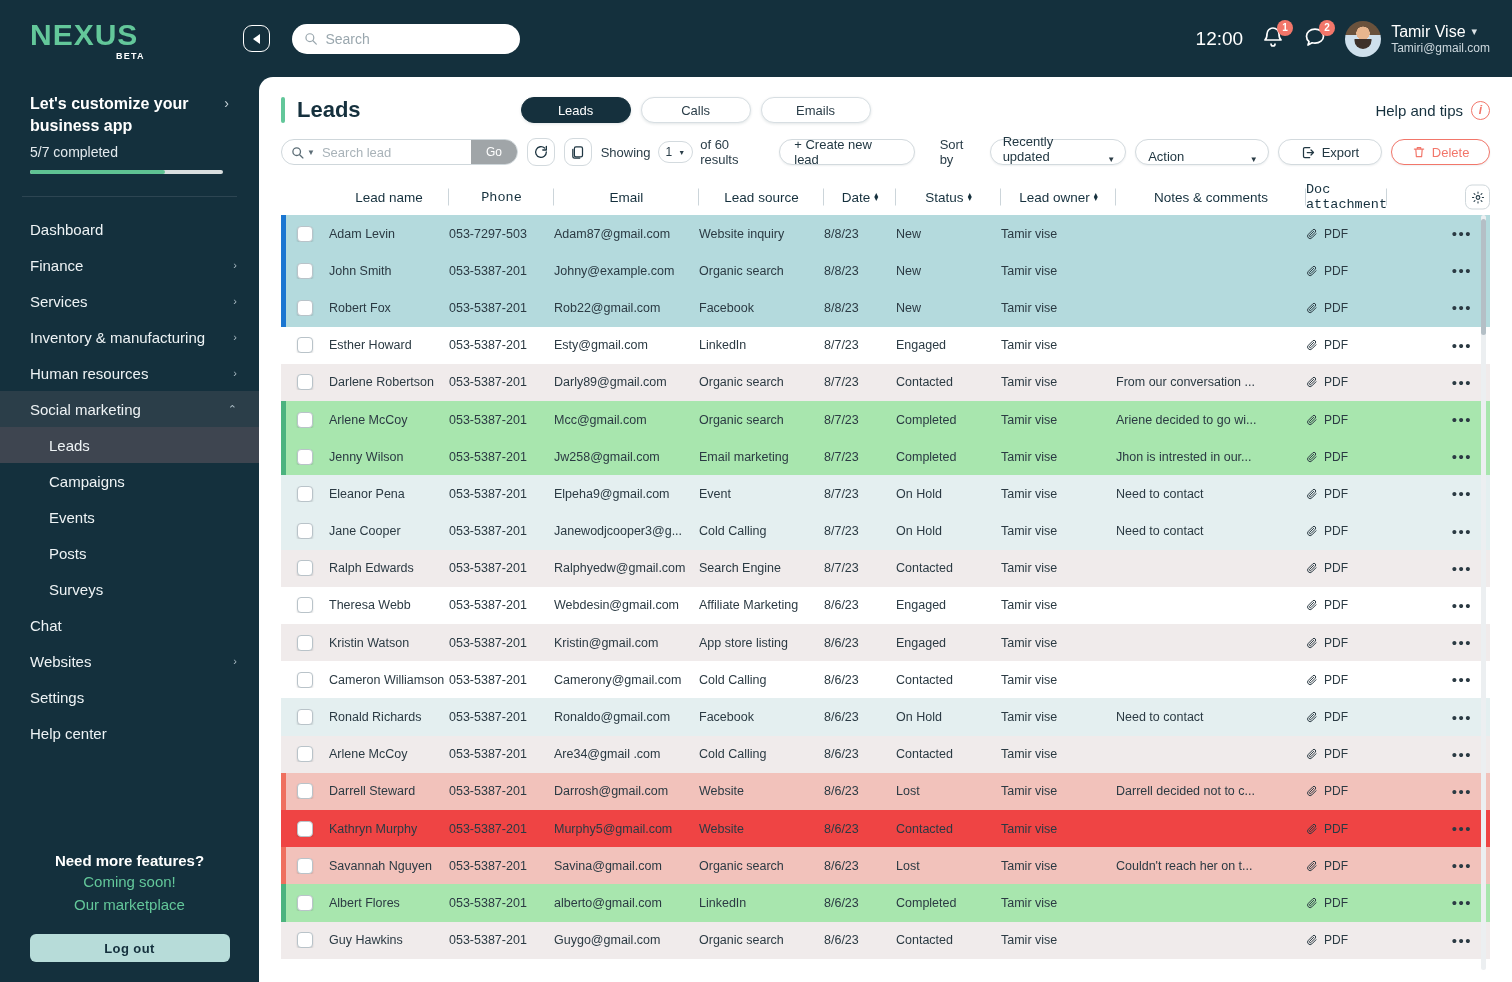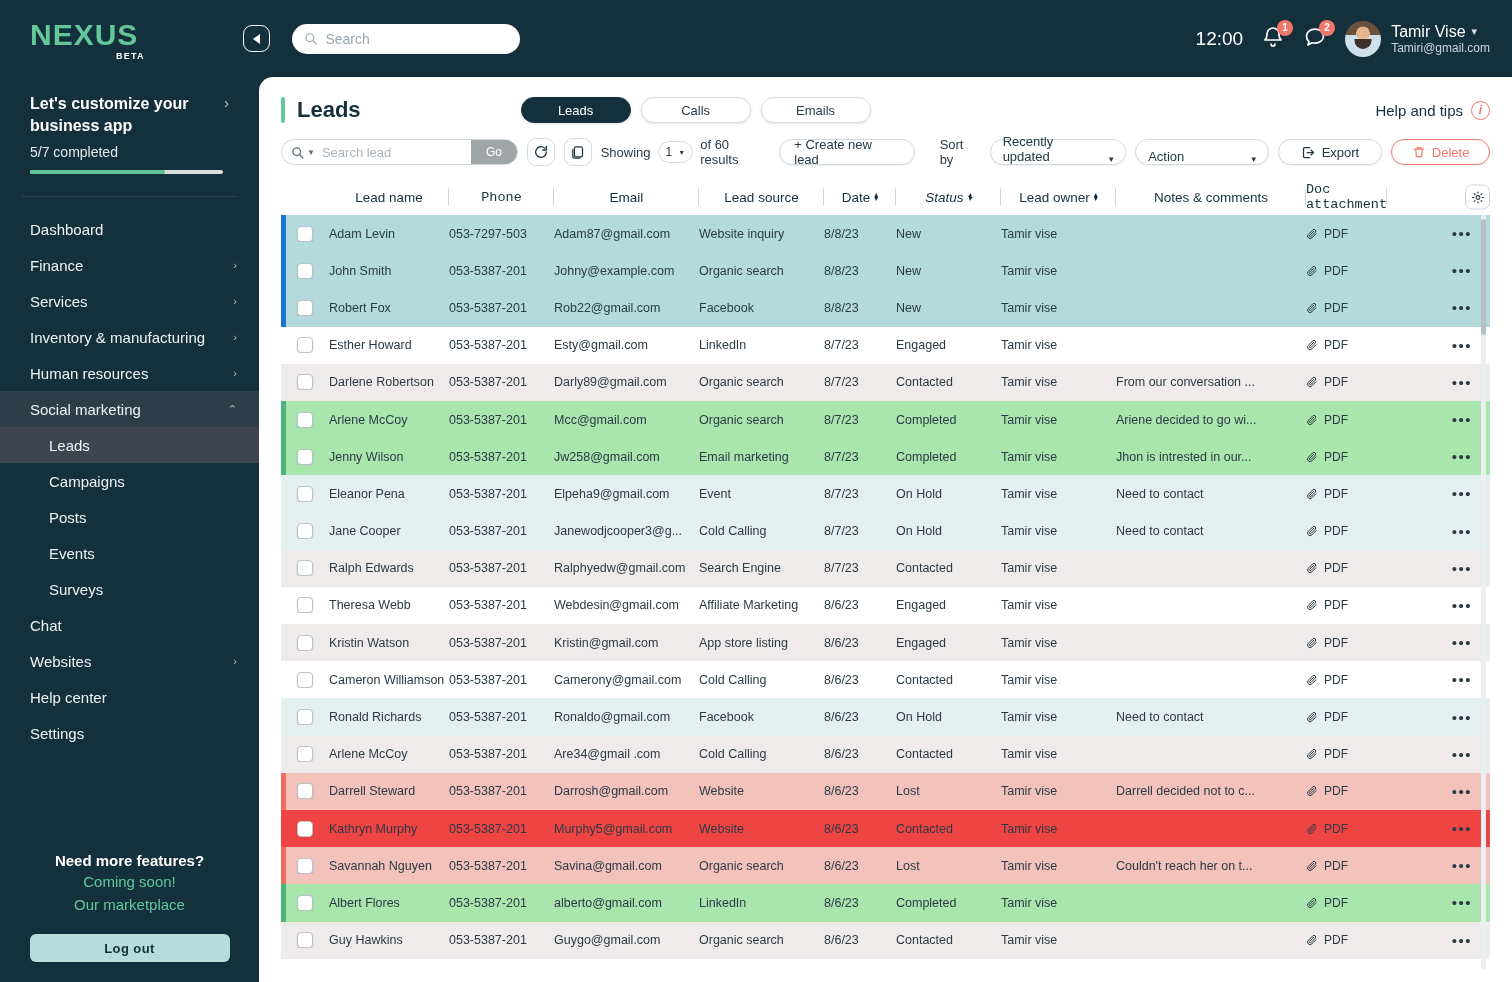--- a/index.html
+++ b/index.html
@@ -259,40 +259,40 @@
           <span>Social marketing</span>
           <span class="nav-caret">⌃</span>
         </div>
         <div class="nav-item sub active">
           <span>Leads</span>
         </div>
         <div class="nav-item sub">
           <span>Campaigns</span>
         </div>
         <div class="nav-item sub">
+          <span>Events</span>
+        </div>
+        <div class="nav-item sub">
           <span>Posts</span>
-        </div>
-        <div class="nav-item sub">
-          <span>Events</span>
         </div>
         <div class="nav-item sub">
           <span>Surveys</span>
         </div>
         <div class="nav-item">
           <span>Chat</span>
         </div>
         <div class="nav-item">
           <span>Websites</span>
           <span class="nav-caret">›</span>
         </div>
         <div class="nav-item">
+          <span>Settings</span>
+        </div>
+        <div class="nav-item">
           <span>Help center</span>
-        </div>
-        <div class="nav-item">
-          <span>Settings</span>
         </div>
       </nav>
 
     <div class="promo">
       <div class="promo-q">Need more features?</div>
       <div class="promo-a">Coming soon!</div>
       <div class="promo-a">Our marketplace</div>
       <div class="logout">Log out</div>
     </div>
   </aside>
@@ -441,21 +441,21 @@
               <span class="sep"></span>
             </div>
             <div class="th" style="flex: 0 0 72px;">
               <span>Date</span>
               <span class="sortglyph">
                 <span>▴</span>
                 <span>▾</span>
               </span>
               <span class="sep"></span>
             </div>
-            <div class="th" style="flex: 0 0 105px; font-style: italic;">
+            <div class="th" style="flex: 0 0 105px;">
               <span>Status</span>
               <span class="sortglyph">
                 <span>▴</span>
                 <span>▾</span>
               </span>
               <span class="sep"></span>
             </div>
             <div class="th" style="flex: 0 0 115px;">
               <span>Lead owner</span>
               <span class="sortglyph">

